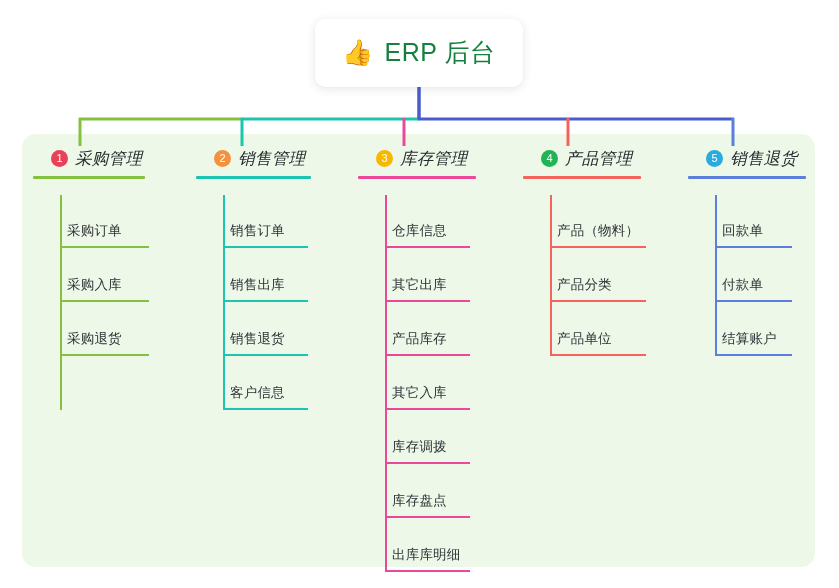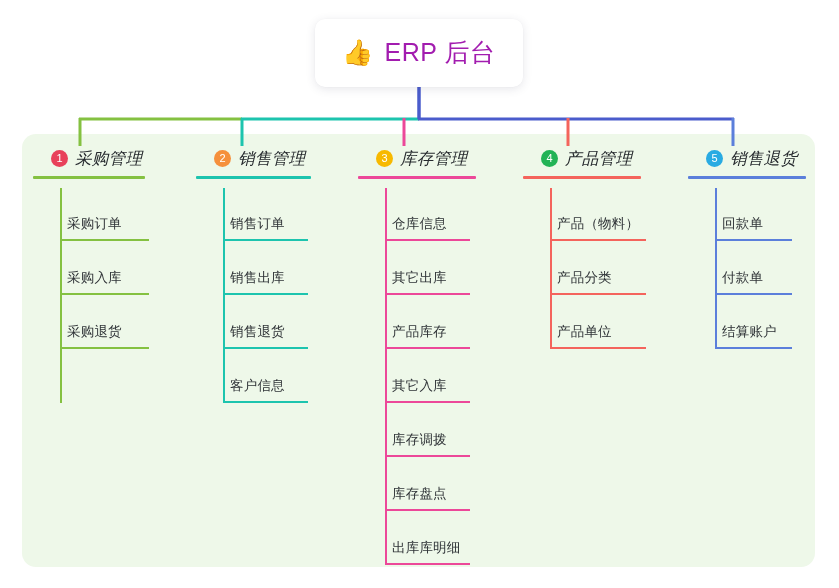--- a/index.html
+++ b/index.html
@@ -44,21 +44,21 @@
     gap: 11px;
     transform: translateY(-1px);
   }
   .root-emoji {
     font-size: 25px;
     line-height: 1;
     display: inline-block;
   }
   .root-title {
     font-size: 25px;
-    color: #a21caf;
+    color: #15803d;
     letter-spacing: 0.5px;
     white-space: nowrap;
   }
 
   
   .panel {
     position: absolute;
     left: 22px;
     top: 134px;
     width: 793px;
@@ -110,21 +110,21 @@
   }
   .col-rule {
     height: 3px;
     border-radius: 1px;
     margin-top: 5px;
   }
 
   
   .children {
     position: relative;
-    margin-top: 9px;
+    margin-top: 16px;
   }
   .child {
     position: relative;
     height: 54px;
     box-sizing: border-box;
   }
   .child-label {
     position: absolute;
     left: 34px;
     bottom: 9px;

